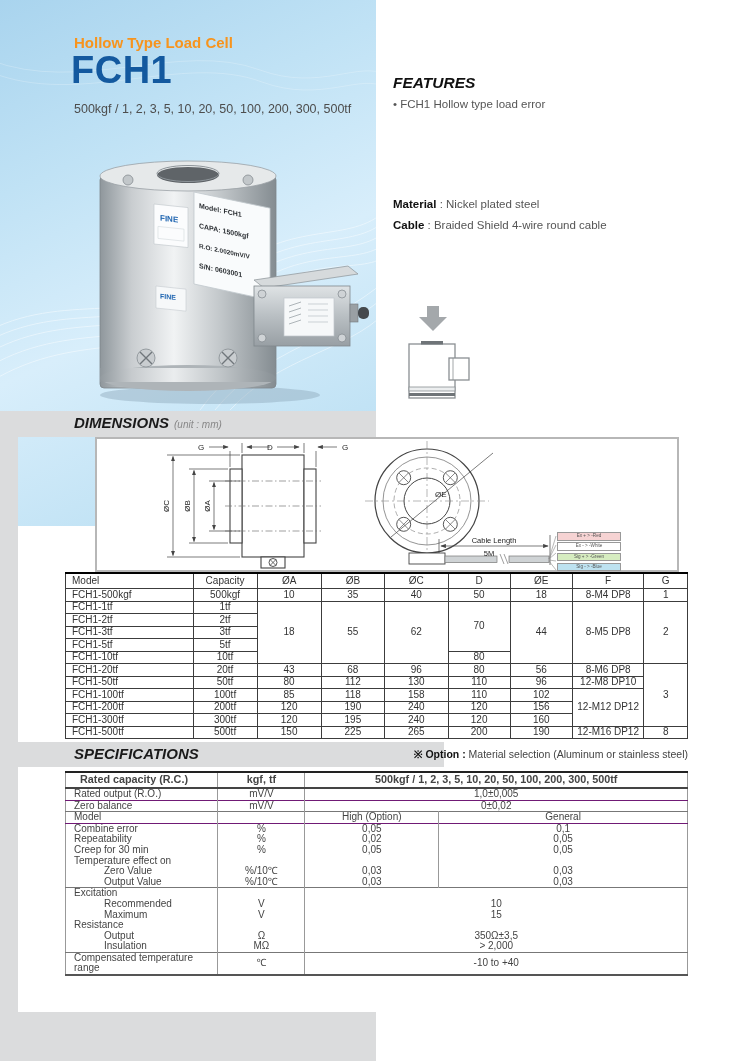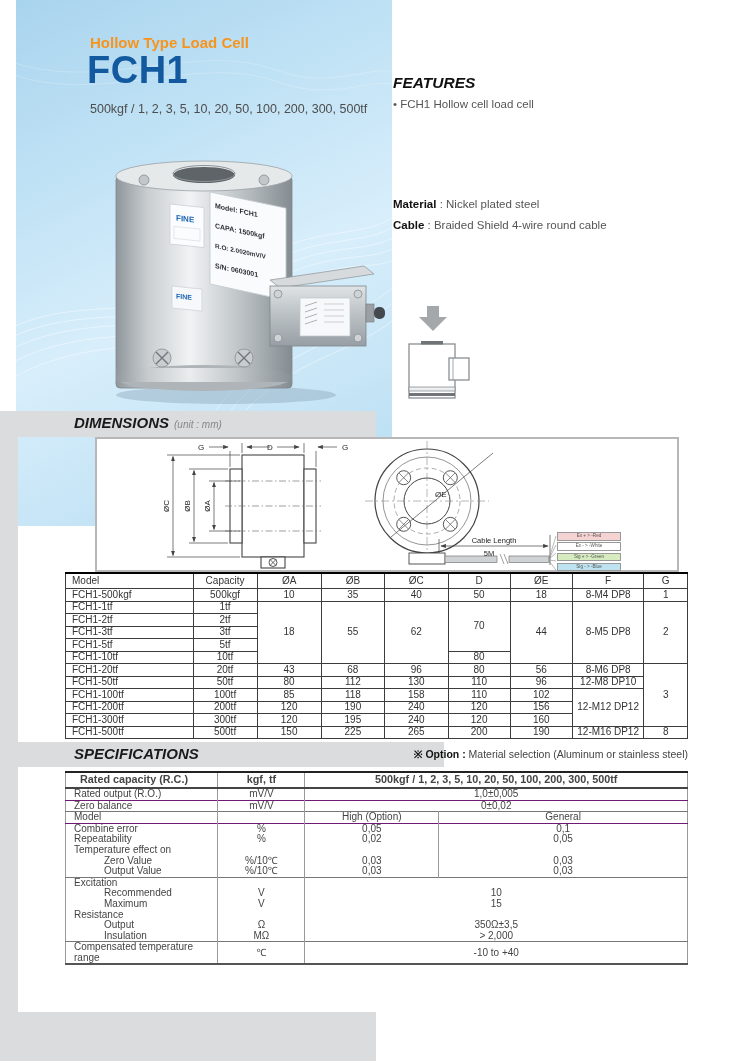--- a/index.html
+++ b/index.html
@@ -2,21 +2,21 @@
 <html><head>
 <meta charset="utf-8">
 <style>
   html,body{margin:0;padding:0;}
   body{
     width:750px;height:1061px;position:relative;overflow:hidden;
     background:#ffffff;font-family:"Liberation Sans",sans-serif;color:#333;
   }
   
   .hero{
-    position:absolute;left:16px;top:0;width:376px;height:526px;overflow:hidden;
+    position:absolute;left:0;top:0;width:376px;height:526px;overflow:hidden;
     background:linear-gradient(155deg,#a9d4ee 0%,#c0e2f5 28%,#d8eefb 55%,#c2e3f5 82%,#b4dcf2 100%);
   }
   .hero svg.waves{position:absolute;left:0;top:0;}
   .hero-eyebrow{position:absolute;left:74px;top:34px;font-size:15px;font-weight:700;color:#f7941d;}
   .hero-model{position:absolute;left:71px;top:49px;font-size:38px;font-weight:700;color:#13599f;letter-spacing:.5px;}
   .hero-range{position:absolute;left:74px;top:102px;font-size:12.5px;color:#4d4d4d;}
   .photo{position:absolute;left:58px;top:146px;}
   
   .features{position:absolute;left:393px;top:74px;width:345px;}
   .features-title{font-style:italic;font-weight:700;font-size:15.5px;color:#111;}
@@ -152,21 +152,21 @@
     </g>
     <g stroke="#70767b" stroke-width="1.4">
       <path d="M82,206 l12,12 M94,206 l-12,12"></path>
       <path d="M164,206 l12,12 M176,206 l-12,12"></path>
     </g>
   </svg>
 </div>
 
 <div class="features">
   <div class="features-title">FEATURES</div>
-  <div class="feature-item">• FCH1 Hollow cell load cell</div>
+  <div class="feature-item">• FCH1 Hollow type load error</div>
 </div>
 
 <div class="spec-lines">
   <div class="row">
     <b>Material</b>
     <span> : </span>
     <span>Nickel plated steel</span>
   </div>
   <div class="row">
     <b>Cable</b>
@@ -483,20 +483,26 @@
         <td class="c3">0,05</td>
         <td class="c4">0,1</td>
       </tr>
       <tr>
         <td class="c1">Repeatability</td>
         <td class="c2">%</td>
         <td class="c3">0,02</td>
         <td class="c4">0,05</td>
       </tr>
       <tr>
+        <td class="c1">Creep for 30 min</td>
+        <td class="c2">%</td>
+        <td class="c3">0,05</td>
+        <td class="c4">0,05</td>
+      </tr>
+      <tr>
         <td class="c1">Temperature effect on</td>
         <td class="c2"></td>
         <td class="c3"></td>
         <td class="c4"></td>
       </tr>
       <tr>
         <td class="c1 ind">Zero Value</td>
         <td class="c2">%/10℃</td>
         <td class="c3">0,03</td>
         <td class="c4">0,03</td>

